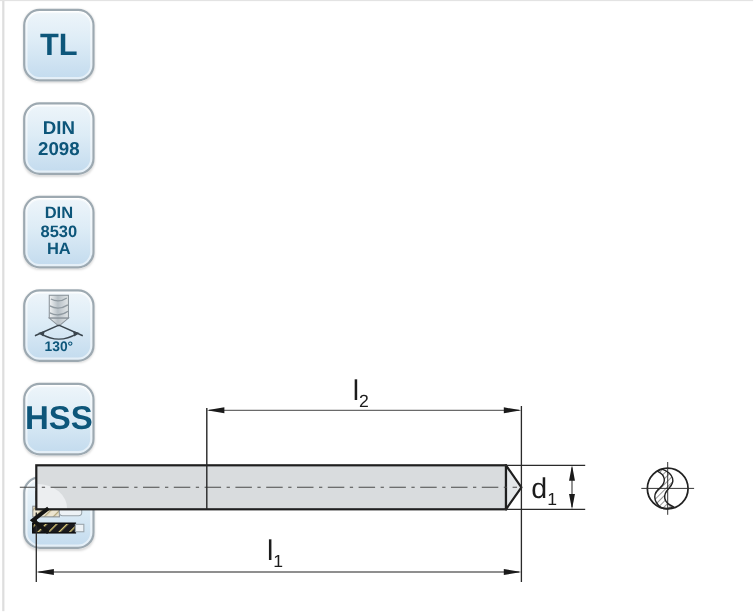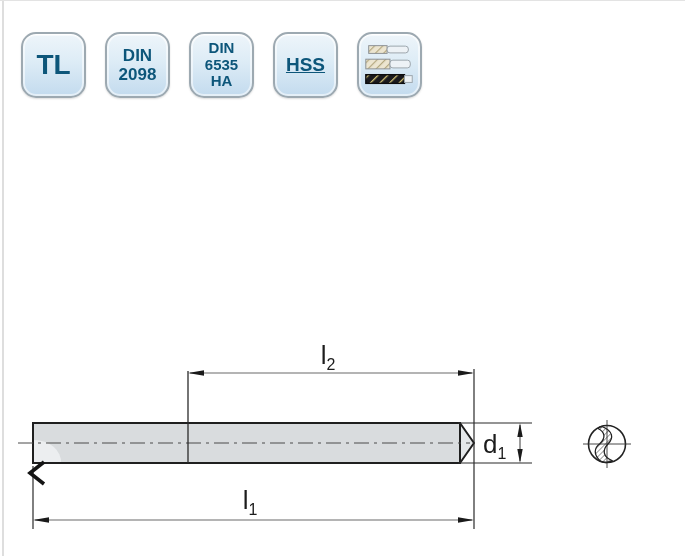--- a/index.html
+++ b/index.html
@@ -4,30 +4,30 @@
 <style>
   html,body{margin:0;padding:0;background:#ffffff;}
   #stage{
     position:relative;width:685px;height:556px;background:#ffffff;
     font-family:"Liberation Sans",sans-serif;overflow:hidden;
   }
   .edge-left{position:absolute;left:2px;top:0;width:2px;height:556px;background:#d6d6d6;opacity:.8;}
   .edge-top{position:absolute;left:0;top:0;width:685px;height:1px;background:#e3e3e3;}
 
   
-  .badge-row{position:absolute;left:21px;top:32px;display:flex;gap:19px;}
+  .badge-row{position:absolute;left:21px;top:8px;display:flex;gap:19px;flex-direction:column;}
   .badge{
     width:61px;height:62px;border:2px solid #9da9b1;border-radius:15px;
     background:linear-gradient(180deg,#eef5fa 0%,#ddecf6 45%,#c3dbee 100%);
     box-shadow:inset 0 1px 0 #ffffff, inset 0 0 0 2px rgba(255,255,255,.55), 0 1px 2px rgba(0,0,0,.14);
     display:flex;flex-direction:column;align-items:center;justify-content:center;
     color:#0d567a;font-weight:bold;text-align:center;box-sizing:content-box;
   }
   .badge-big{font-size:28px;letter-spacing:0px;}
-  .badge-med{font-size:19px;text-decoration:underline;}
+  .badge-med{font-size:30px;}
   .badge-line2{font-size:17px;line-height:1.12;}
   .badge-line3{font-size:15px;line-height:1.12;}
   .badge svg{display:block;}
   svg text{font-family:"Liberation Sans",sans-serif;}
 </style>
 </head>
 <body>
 
 <div id="stage">
   <div class="edge-left"></div>
@@ -39,24 +39,43 @@
       <span>TL</span>
     </div>
 
     <div class="badge badge-line2">
       <div>DIN</div>
       <div>2098</div>
     </div>
 
     <div class="badge badge-line3">
       <div>DIN</div>
-      <div>6535</div>
+      <div>8530</div>
       <div>HA</div>
     </div>
 
+    <div class="badge">
+      <svg width="59" height="60" viewBox="0 0 61 62">
+        <defs>
+          <linearGradient id="gDrill" x1="0" y1="0" x2="1" y2="0">
+            <stop offset="0" stop-color="#f2f4f5"></stop>
+              <stop offset="0.45" stop-color="#b7c0c6"></stop>
+              <stop offset="1" stop-color="#e2e6e8"></stop>
+          </linearGradient>
+        </defs>
+        <rect x="21.5" y="2.5" width="18" height="21.5" fill="url(#gDrill)" stroke="#8b949b" stroke-width="1"></rect>
+        <path d="M23,6 Q30.5,10 38,5 M22,12.5 Q30.5,17 39,11.5 M22,19 Q30.5,23.5 39,17.5" fill="none" stroke="#8f99a0" stroke-width="1.2"></path>
+        <polygon points="21.5,24 39.5,24 30.5,31.5" fill="url(#gDrill)" stroke="#8b949b" stroke-width="1"></polygon>
+        <path d="M30.5,30.5 L8,40.5 M30.5,30.5 L53,40.5" stroke="#3a454d" stroke-width="1.4"></path>
+        <path d="M13.5,38.5 Q30.5,49 47.5,38.5" fill="none" stroke="#3a454d" stroke-width="1.3"></path>
+        <polygon points="11,38 17.2,36 16,41.2" fill="#3a454d"></polygon>
+        <polygon points="50,38 43.8,36 45,41.2" fill="#3a454d"></polygon>
+        <text x="30.5" y="54.5" text-anchor="middle" font-size="13" font-weight="600" fill="#0d567a">130°</text>
+      </svg>
+    </div>
 
 
     <div class="badge badge-med">
       <span>HSS</span>
     </div>
 
     <div class="badge">
       <svg width="59" height="60" viewBox="0 0 61 62">
         <defs>
           <pattern id="hBeige" width="6" height="6" patternUnits="userSpaceOnUse" patternTransform="rotate(45)">

